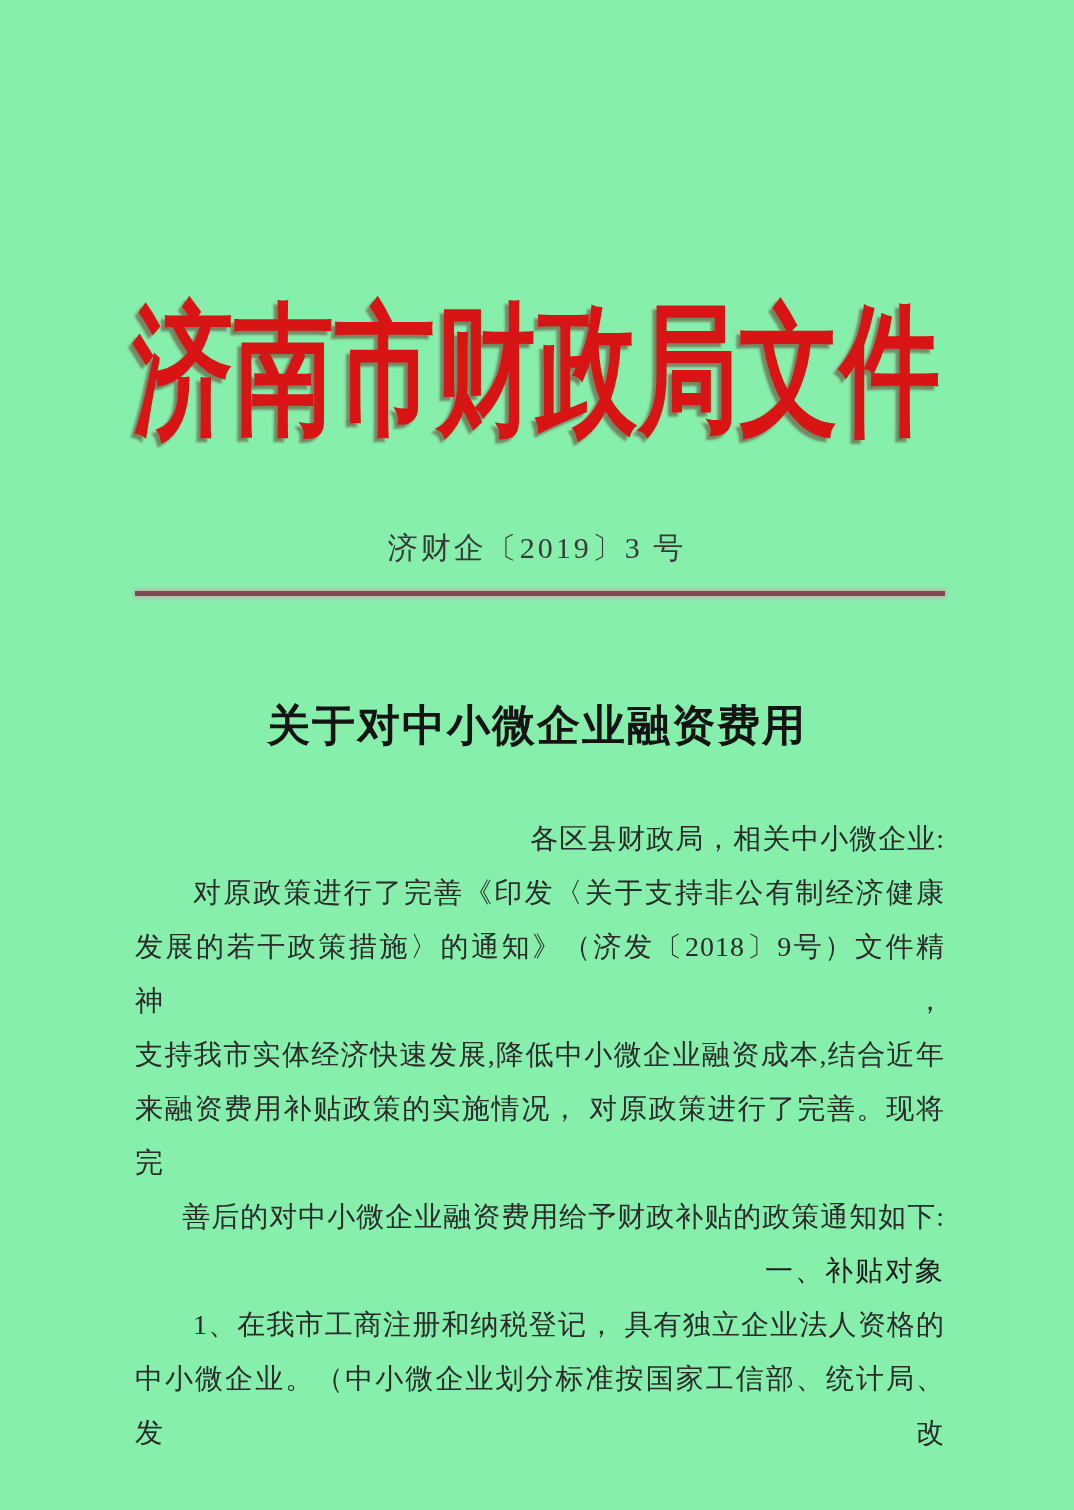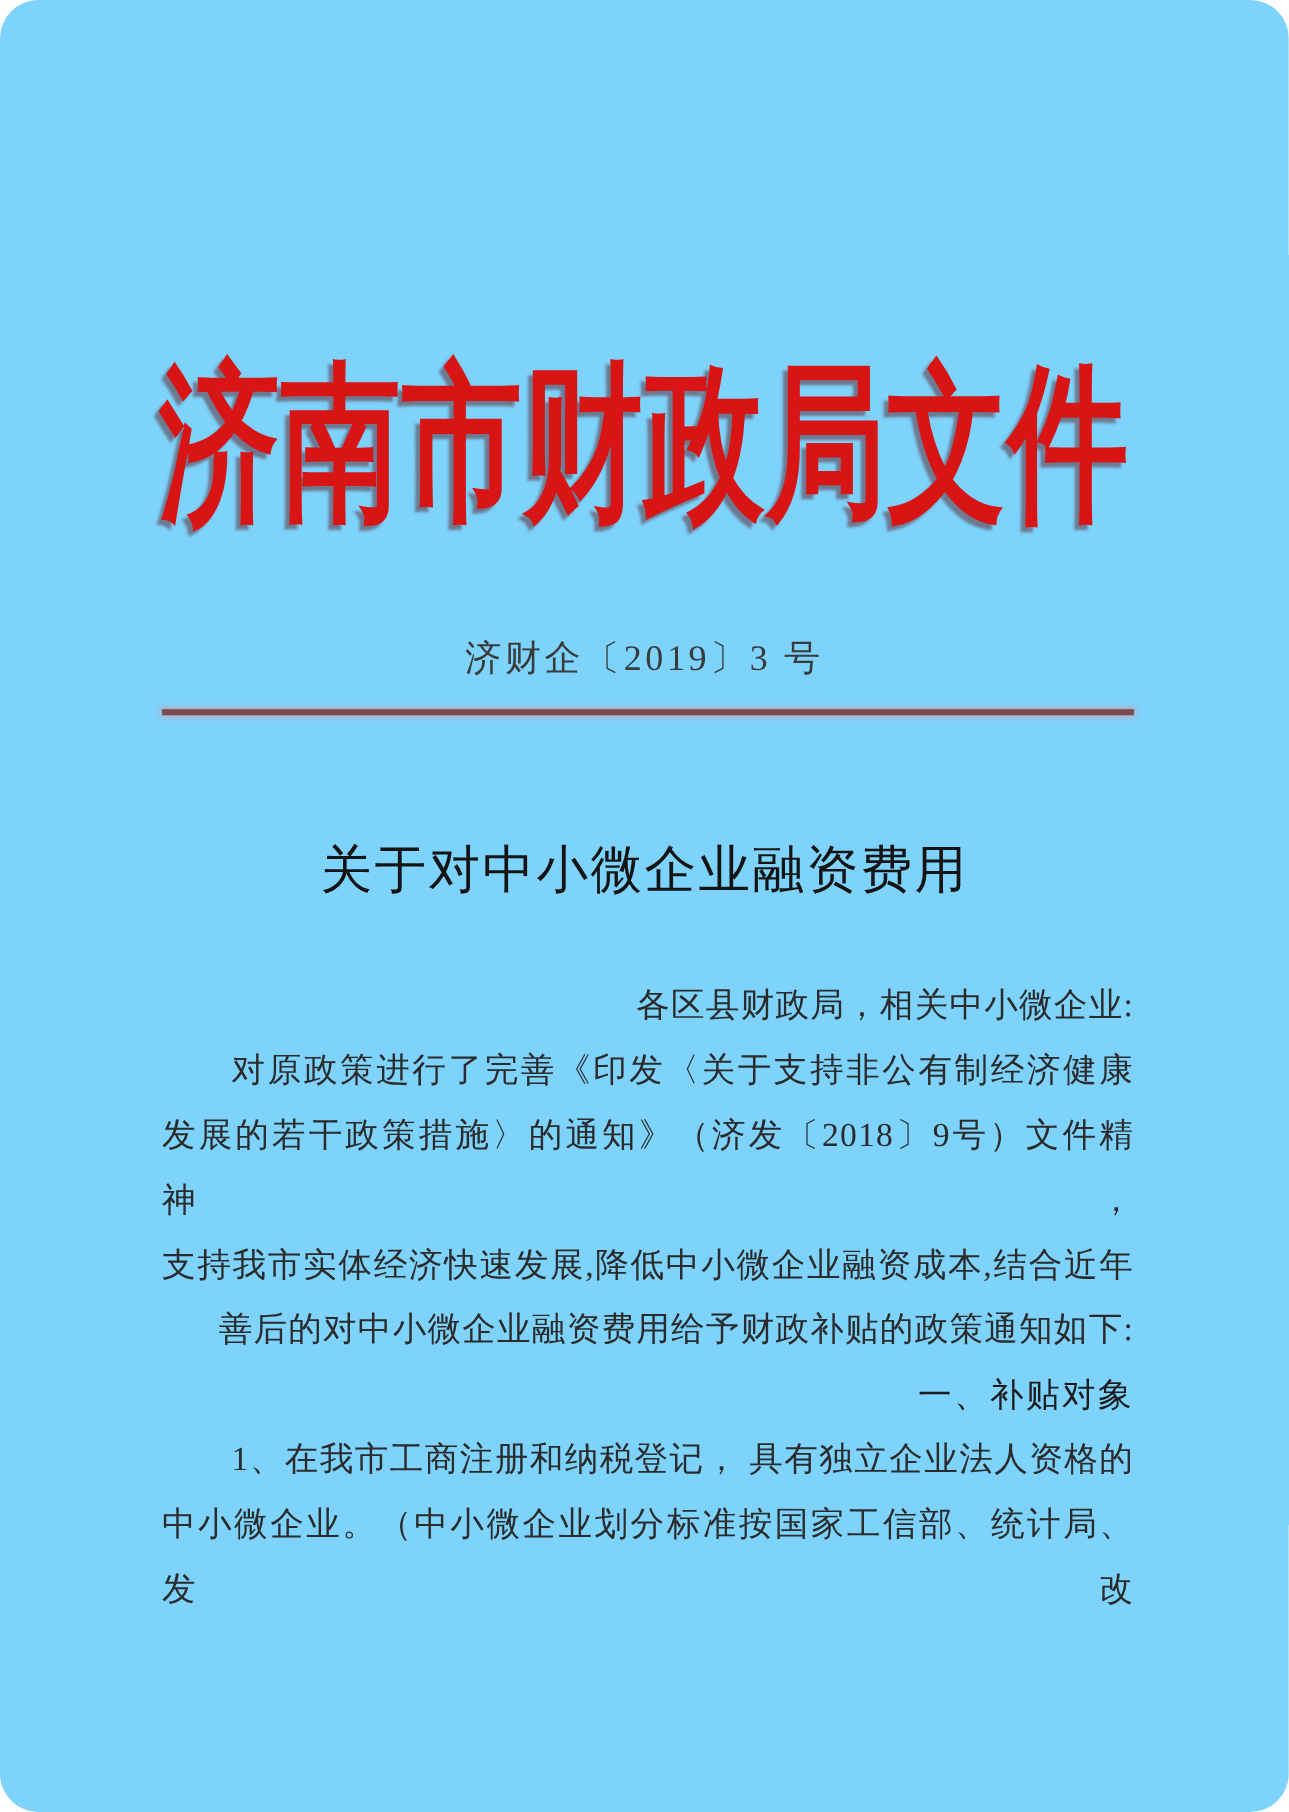--- a/index.html
+++ b/index.html
@@ -4,25 +4,24 @@
 <style>
   html, body {
     margin: 0;
     padding: 0;
     background: #ffffff;
   }
   .page {
     position: relative;
     width: 1074px;
     height: 1510px;
-    background: #7dd3fc;
+    background: #86efac;
     overflow: hidden;
     font-family: "Liberation Serif", serif;
     color: #262626;
-    border-radius: 32px;
   }
   
   .banner {
     margin-top: 288px;
     height: 168px;
     display: flex;
     align-items: center;
     justify-content: center;
   }
   .banner-text {
@@ -49,21 +48,21 @@
     height: 5px;
     background: #7c4952;
     box-shadow: 0 0 5px 1px rgba(214, 150, 163, 0.85);
   }
   
   .doc-title {
     margin-top: 94px;
     text-align: center;
     font-size: 43px;
     line-height: 72px;
-    font-weight: normal;
+    font-weight: bold;
     color: #141414;
     letter-spacing: 2px;
   }
   
   .body-block {
     margin: 50px 129px 0 135px;
     font-size: 28px;
     color: #2b2b2b;
   }
   .line {
@@ -101,19 +100,20 @@
 
   <div class="doc-title">
     <div>关于对中小微企业融资费用</div>
   </div>
 
   <div class="body-block">
     <div class="line">各区县财政局，相关中小微企业:</div>
     <div class="line just indent">对原政策进行了完善《印发〈关于支持非公有制经济健康</div>
     <div class="line just">发展的若干政策措施〉的通知》（济发〔2018〕9号）文件精神，</div>
     <div class="line just">支持我市实体经济快速发展,降低中小微企业融资成本,结合近年</div>
+    <div class="line just">来融资费用补贴政策的实施情况， 对原政策进行了完善。现将完</div>
     <div class="line">善后的对中小微企业融资费用给予财政补贴的政策通知如下:</div>
     <div class="line heading indent">一、补贴对象</div>
     <div class="line just indent">1、在我市工商注册和纳税登记， 具有独立企业法人资格的</div>
     <div class="line just">中小微企业。（中小微企业划分标准按国家工信部、统计局、发改</div>
   </div>
 
 </div>
 
 </body></html>

